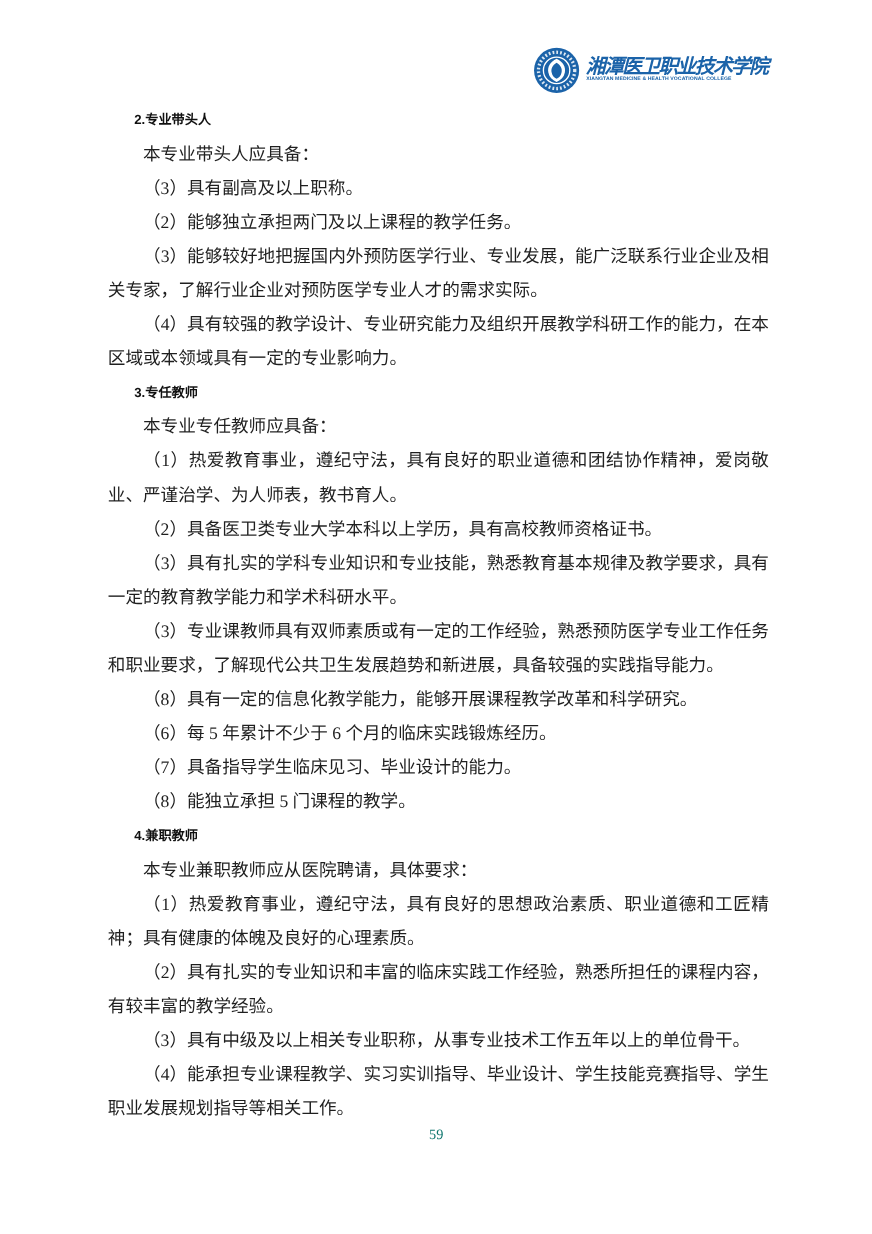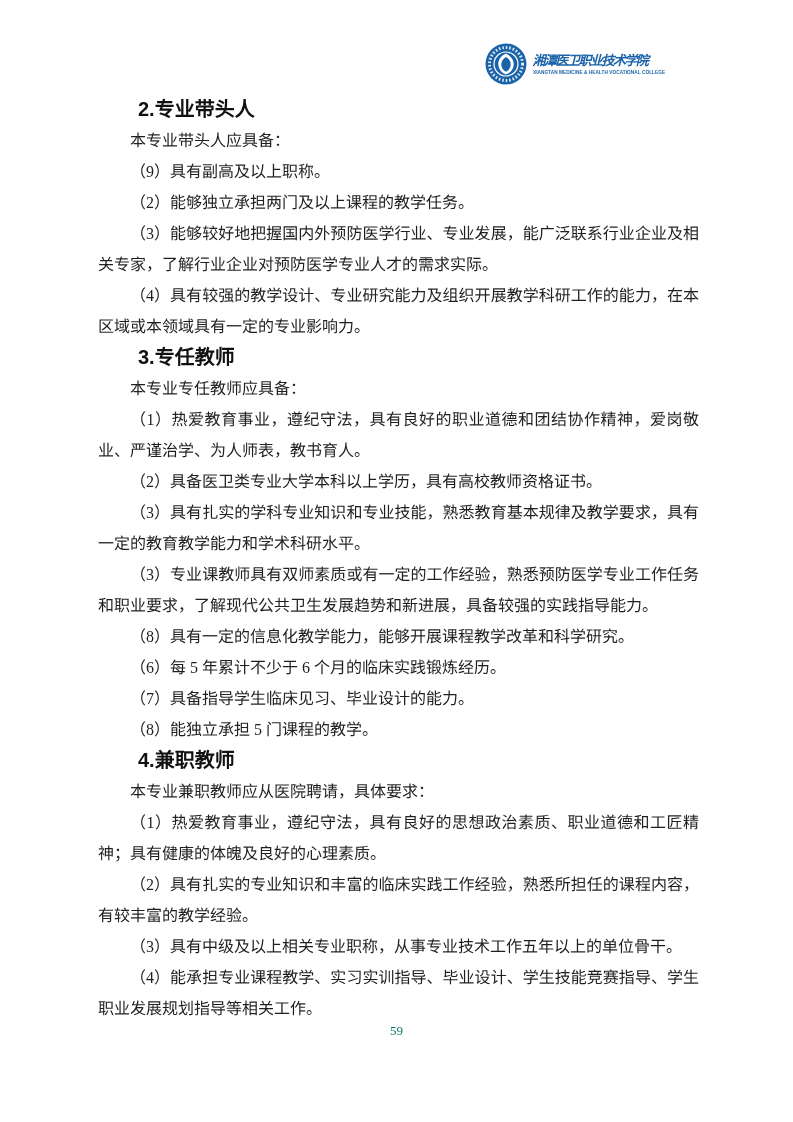--- a/index.html
+++ b/index.html
@@ -17,21 +17,21 @@
   .page-header {
     position: absolute; top: 43px; right: 91px;
     display: flex; align-items: center; gap: 6px;
   }
   .emblem { display: block; }
   .logo-text { display: flex; flex-direction: column; justify-content: center; }
   .logo-zh {
     color: #1b63a9;
     font-weight: bold;
     font-style: italic;
-    font-size: 13px;
+    font-size: 18px;
     letter-spacing: -1.5px;
     white-space: nowrap;
     line-height: 18px;
     font-family: "DejaVu Serif", "Liberation Serif", serif;
   }
   .logo-en {
     color: #1b63a9;
     font-size: 6px;
     letter-spacing: 0.1px;
     white-space: nowrap;
@@ -45,21 +45,21 @@
   .body-text {
     position: absolute;
     top: 94px; left: 98px;
     width: 601px;
     font-size: 16px;
     line-height: 31px;
     text-align: justify;
   }
   .body-text p, .body-text h2 { text-indent: 2em; }
   .body-text h2 {
-    font-size: 20px;
+    font-size: 12px;
     font-weight: bold;
     font-family: "Liberation Sans", "DejaVu Sans", sans-serif;
     color: #111;
   }
 
   
   .page-footer {
     position: absolute;
     top: 1023px; left: 0; right: 0;
     text-align: center;
@@ -91,21 +91,21 @@
       <div class="logo-zh">湘潭医卫职业技术学院</div>
       <div class="logo-en">XIANGTAN MEDICINE &amp; HEALTH VOCATIONAL COLLEGE</div>
     </div>
   </header>
 
   <main class="body-text">
 
     <section>
       <h2>2.专业带头人</h2>
       <p>本专业带头人应具备：</p>
-      <p>（9）具有副高及以上职称。</p>
+      <p>（3）具有副高及以上职称。</p>
       <p>（2）能够独立承担两门及以上课程的教学任务。</p>
       <p>（3）能够较好地把握国内外预防医学行业、专业发展，能广泛联系行业企业及相关专家，了解行业企业对预防医学专业人才的需求实际。</p>
       <p>（4）具有较强的教学设计、专业研究能力及组织开展教学科研工作的能力，在本区域或本领域具有一定的专业影响力。</p>
     </section>
 
     <section>
       <h2>3.专任教师</h2>
       <p>本专业专任教师应具备：</p>
       <p>（1）热爱教育事业，遵纪守法，具有良好的职业道德和团结协作精神，爱岗敬业、严谨治学、为人师表，教书育人。</p>
       <p>（2）具备医卫类专业大学本科以上学历，具有高校教师资格证书。</p>

